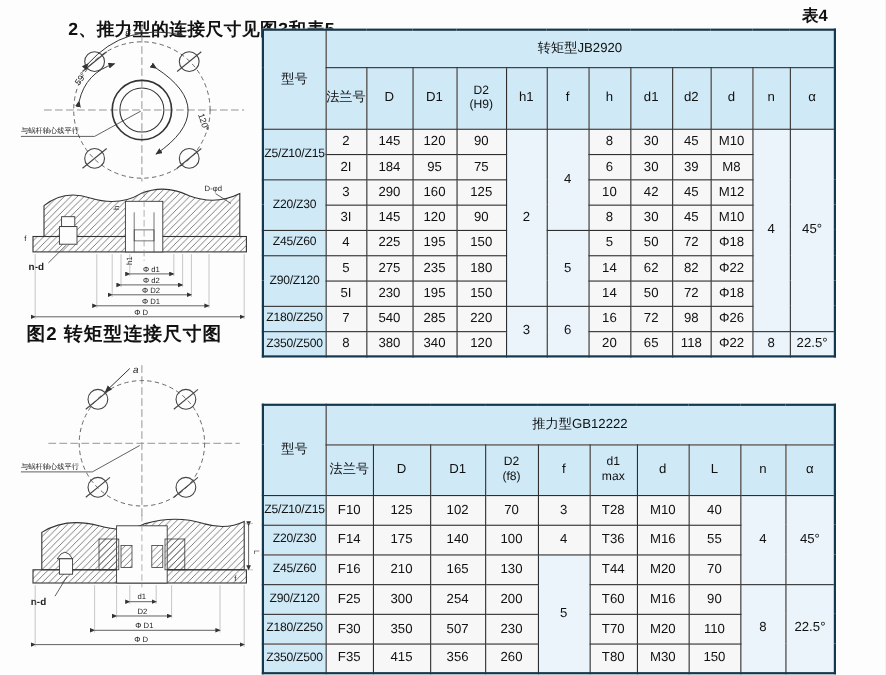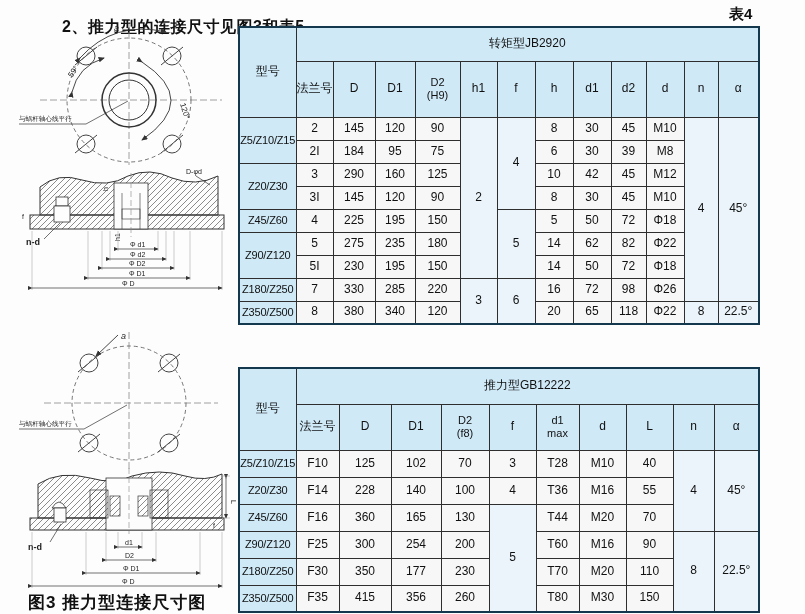--- a/index.html
+++ b/index.html
@@ -133,20 +133,21 @@
       <line x1="22" y1="64" x2="22" y2="123"></line>
         <line x1="212" y1="64" x2="212" y2="123"></line>
     </g>
     <text class="dimtxt" x="120" y="80">Φ d1</text>
     <text class="dimtxt" x="120" y="90">Φ d2</text>
     <text class="dimtxt" x="119" y="99">Φ D2</text>
     <text class="dimtxt" x="119" y="109">Φ D1</text>
     <text class="dimtxt" x="112" y="119">Φ D</text>
   </svg>
 
+  <div id="fig2-caption" class="abs cap">图2  转矩型连接尺寸图</div>
 
   <svg class="abs" style="left:14px;top:330px;" width="222" height="140" viewBox="0 0 222 140">
     <g stroke="#888" stroke-width="0.8" stroke-dasharray="7,3">
       <line x1="115" y1="2" x2="115" y2="139"></line>
       <line x1="30" y1="73" x2="204" y2="73"></line>
     </g>
     <circle cx="115" cy="73" r="57" fill="none" stroke="#666" stroke-width="0.9" stroke-dasharray="4,3"></circle>
     <g fill="none" stroke="#444" stroke-width="1">
       <g>
           <circle cx="75" cy="33" r="9"></circle>
@@ -211,21 +212,20 @@
         <line x1="212" y1="50" x2="220" y2="50"></line>
     </g>
     <text class="dimtxt" x="115" y="77">d1</text>
     <text class="dimtxt" x="115" y="90">D2</text>
     <text class="dimtxt" x="113" y="103">Φ D1</text>
     <text class="dimtxt" x="112" y="116">Φ D</text>
     <text class="dimtxt" x="221" y="32" transform="rotate(90 221 32)">L</text>
     <text class="dimtxt" x="203" y="60">f</text>
   </svg>
 
-  <div id="fig3-caption" class="abs cap">图3  推力型连接尺寸图</div>
 
   <div id="table4-wrap" class="abs">
     <table id="table4">
       <colgroup>
         <col style="width:57px">
           <col style="width:37px">
           <col style="width:42px">
           <col style="width:40px">
         <col style="width:45px">
           <col style="width:37px">
@@ -334,21 +334,21 @@
         <td>195</td>
         <td>150</td>
         <td>14</td>
         <td>50</td>
         <td>72</td>
         <td>Φ18</td>
       </tr>
       <tr style="height:23px">
         <td class="model">Z180/Z250</td>
         <td>7</td>
-        <td>330</td>
+        <td>540</td>
         <td>285</td>
         <td>220</td>
         <td class="sp" rowspan="2">3</td>
         <td class="sp" rowspan="2">6</td>
         <td>16</td>
         <td>72</td>
         <td>98</td>
         <td>Φ26</td>
       </tr>
       <tr style="height:23px">
@@ -415,32 +415,32 @@
         <td>3</td>
         <td>T28</td>
         <td>M10</td>
         <td>40</td>
         <td class="sp" rowspan="3">4</td>
         <td class="sp" rowspan="3">45°</td>
       </tr>
       <tr style="height:27px">
         <td class="model">Z20/Z30</td>
         <td>F14</td>
-        <td>228</td>
+        <td>175</td>
         <td>140</td>
         <td>100</td>
         <td>4</td>
         <td>T36</td>
         <td>M16</td>
         <td>55</td>
       </tr>
       <tr style="height:27px">
         <td class="model">Z45/Z60</td>
         <td>F16</td>
-        <td>360</td>
+        <td>210</td>
         <td>165</td>
         <td>130</td>
         <td class="sp" rowspan="4">5</td>
         <td>T44</td>
         <td>M20</td>
         <td>70</td>
       </tr>
       <tr style="height:27px">
         <td class="model">Z90/Z120</td>
         <td>F25</td>
@@ -450,21 +450,21 @@
         <td>T60</td>
         <td>M16</td>
         <td>90</td>
         <td class="sp" rowspan="3">8</td>
         <td class="sp" rowspan="3">22.5°</td>
       </tr>
       <tr style="height:27px">
         <td class="model">Z180/Z250</td>
         <td>F30</td>
         <td>350</td>
-        <td>177</td>
+        <td>507</td>
         <td>230</td>
         <td>T70</td>
         <td>M20</td>
         <td>110</td>
       </tr>
       <tr style="height:27px">
         <td class="model">Z350/Z500</td>
         <td>F35</td>
         <td>415</td>
         <td>356</td>

